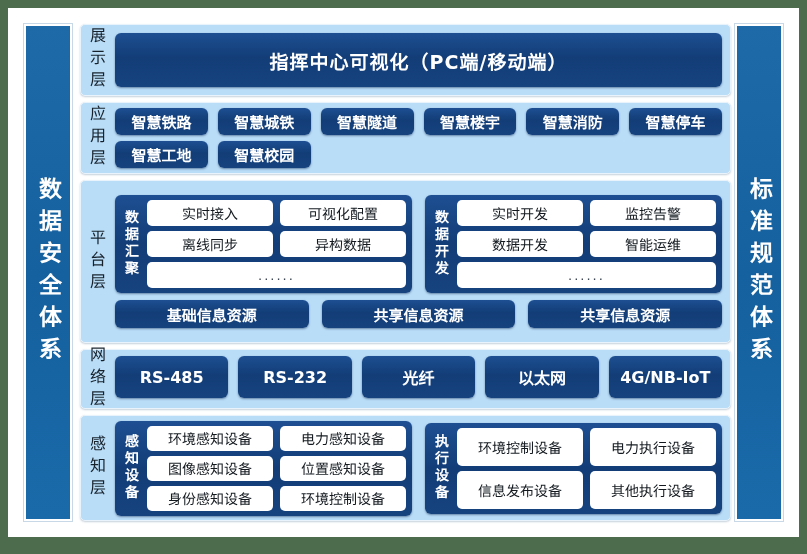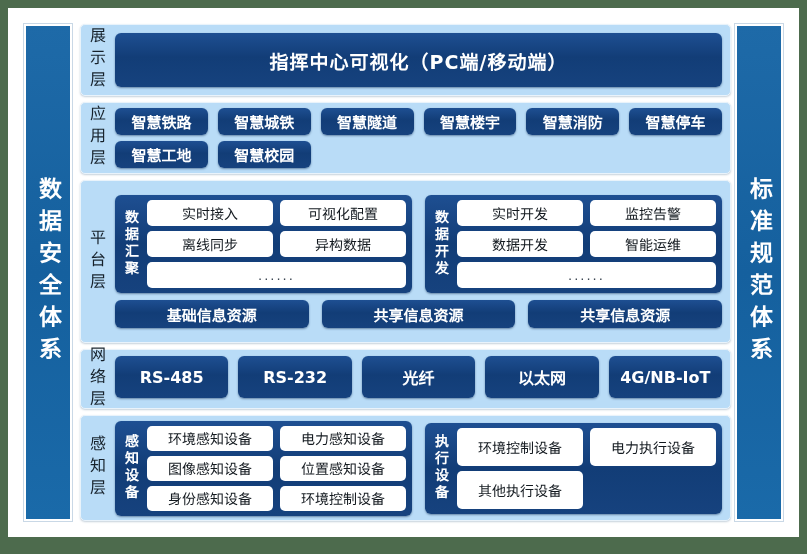--- a/index.html
+++ b/index.html
@@ -374,20 +374,21 @@
               </div>
             </div>
 
             <div class="sense-group">
               <div class="group-title">
                 <span>执行设备</span>
               </div>
               <div class="sense-cells rows2">
                 <div class="cell">环境控制设备</div>
                 <div class="cell">电力执行设备</div>
+                <div class="cell">信息发布设备</div>
                 <div class="cell">其他执行设备</div>
               </div>
             </div>
 
           </div>
         </div>
       </div>
 
     </div>
   </div>

